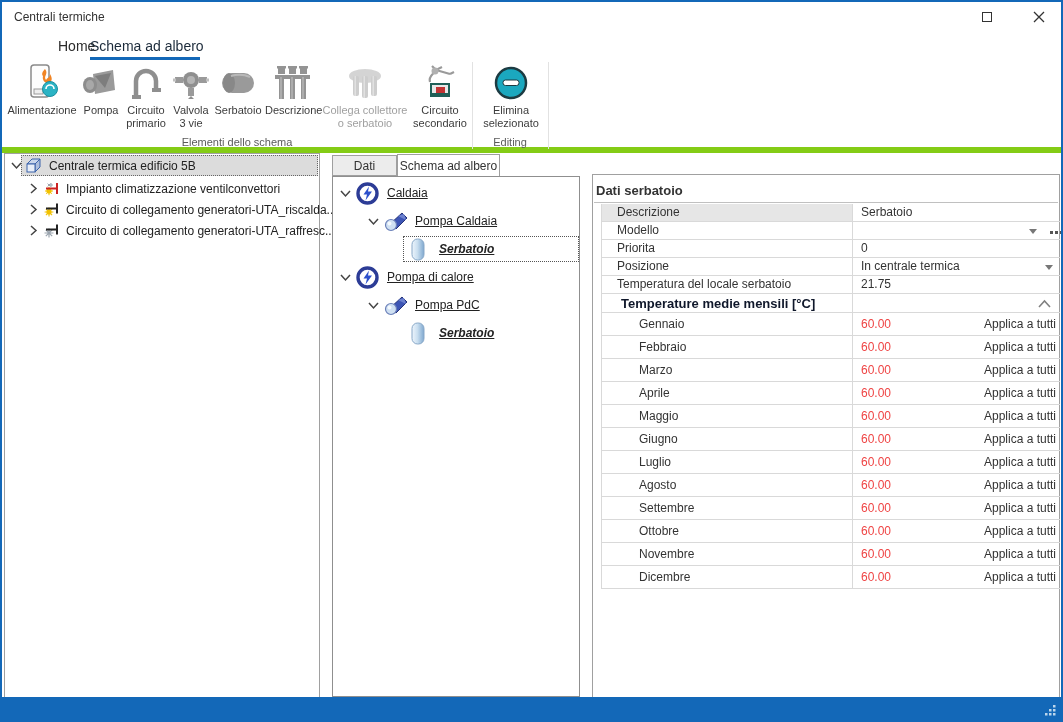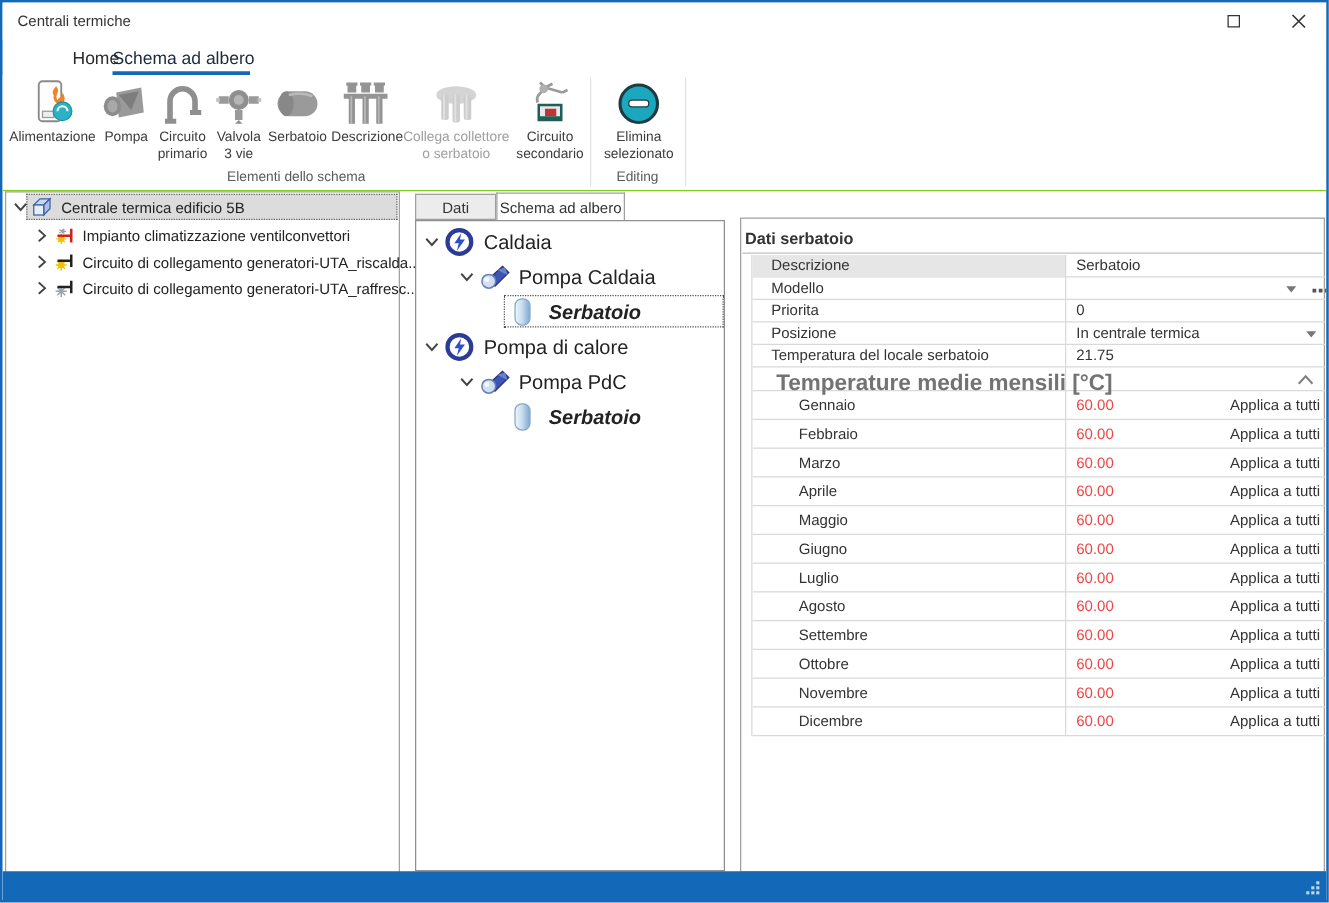--- a/index.html
+++ b/index.html
@@ -12,21 +12,21 @@
   .title { position:absolute; left:12px; top:8px; font-size:12px; color:#333; }
   .winbtn { position:absolute; top:2px; width:40px; height:26px; display:flex; align-items:center; justify-content:center; cursor:pointer; }
   .maxglyph { width:10px; height:10px; border:1px solid #333; display:block; }
 
   
   .rtab { position:absolute; top:36px; font-size:14px; color:#2b2b2b; cursor:pointer; }
   .rtab.active { color:#1b2a3a; }
   .rtab-underline { position:absolute; top:55px; height:3px; background:#1368b8; }
 
   
-  .ribbon { position:absolute; left:0; top:58px; width:100%; height:93px; background:#fff; border-bottom:1px solid #84cc16; }
+  .ribbon { position:absolute; left:0; top:58px; width:100%; height:93px; background:#fff; border-bottom:6px solid #84cc16; }
   .rbtn { position:absolute; top:2px; text-align:center; cursor:pointer; }
   .rbtn .ricon { height:42px; display:flex; align-items:center; justify-content:center; }
   .rbtn .rlabel { font-size:11px; line-height:13px; color:#3c3c3c; }
   .rbtn.disabled { cursor:default; }
   .rbtn.disabled .rlabel { color:#a0a0a0; }
   .rsep { position:absolute; top:2px; width:1px; height:87px; background:#e2e2e2; }
   .rgroup { position:absolute; top:76px; font-size:11px; color:#5a5a5a; text-align:center; }
 
   
   .leftpanel { position:absolute; left:2px; top:151px; width:316px; height:546px; background:#fff; border:1px solid #a0a0a0; }
@@ -37,36 +37,36 @@
   .lttext { position:absolute; top:4px; font-size:12px; color:#222; white-space:nowrap; }
 
   .midtab { position:absolute; font-size:12px; color:#333; text-align:center; line-height:20px; cursor:pointer; }
   .midtab.idle { background:#ececec; border:1px solid #9f9f9f; }
   .midtab.active { background:#fff; border:1px solid #9f9f9f; border-bottom:none; }
 
   .midpanel { position:absolute; left:330px; top:174px; width:248px; height:521px; background:#fff; border:1px solid #8f8f8f; }
   .mtrow { position:absolute; left:0; width:100%; height:28px; cursor:pointer; }
   .mtchev { position:absolute; top:8px; }
   .mticon { position:absolute; top:2px; }
-  .mttext { position:absolute; top:7px; font-size:16px; color:#222; white-space:nowrap; }
+  .mttext { position:absolute; top:7px; font-size:12px; color:#222; white-space:nowrap;text-decoration:underline; }
   .mttext.bi { font-weight:bold; font-style:italic; }
   .mtsel { position:absolute; left:70px; width:176px; height:26px; outline:1px dotted #555; outline-offset:-1px; }
 
   
   .rightpanel { position:absolute; left:590px; top:172px; width:468px; height:524px; background:#fff; border:1px solid #a0a0a0; }
   .ptitle { position:absolute; left:3px; top:8px; font-size:13px; font-weight:bold; color:#333; }
   .ptitleline { position:absolute; left:1px; top:27px; right:1px; height:1px; background:#c0c0c0; }
   .pgrid { position:absolute; left:8px; top:29px; width:459px; height:385px; border-left:1px solid #d9d9d9; }
   .colsep { position:absolute; left:250px; top:0; width:1px; height:385px; background:#d9d9d9; }
   .prow { position:absolute; left:0; width:100%; height:18px; border-bottom:1px solid #d9d9d9; font-size:12px; }
   .prow .plabel { position:absolute; left:0; top:0; width:250px; height:17px; line-height:17px; padding-left:15px; color:#333; }
   .prow .plabel.focused { background:#e6e6e6; }
   .prow .pvalue { position:absolute; left:251px; top:0; right:0; height:17px; line-height:17px; padding-left:8px; color:#333; cursor:text; }
   .psection { position:absolute; left:0; width:100%; height:19px; border-bottom:1px solid #d9d9d9; }
-  .psection .stitle { position:absolute; left:19px; top:2px; font-size:18px; font-weight:bold; color:#737373;text-align:right; }
+  .psection .stitle { position:absolute; left:19px; top:2px; font-size:13px; font-weight:bold; color:#0f172a;text-align:right; }
   .mrow { position:absolute; left:0; width:100%; height:23px; border-bottom:1px solid #d9d9d9; font-size:12px; }
   .mrow .mlabel { position:absolute; left:0; top:0; width:250px; height:22px; line-height:22px; padding-left:37px; color:#333; }
   .mrow .mvalue { position:absolute; left:251px; top:0; width:130px; height:22px; line-height:22px; padding-left:8px; color:#ef4444; cursor:text; }
   .mrow .mapply { position:absolute; right:4px; top:0; height:22px; line-height:22px; color:#333; cursor:pointer; }
   .ddarrow { position:absolute; width:0; height:0; border-left:4px solid transparent; border-right:4px solid transparent; border-top:5px solid #777; cursor:pointer; }
   .dots3 { position:absolute; width:3px; height:3px; background:#555; box-shadow:5px 0 #555, 10px 0 #555; cursor:pointer; }
 
   
   .statusbar { position:absolute; left:0; bottom:0; width:100%; height:23px; background:#1368b8; }
 </style>

